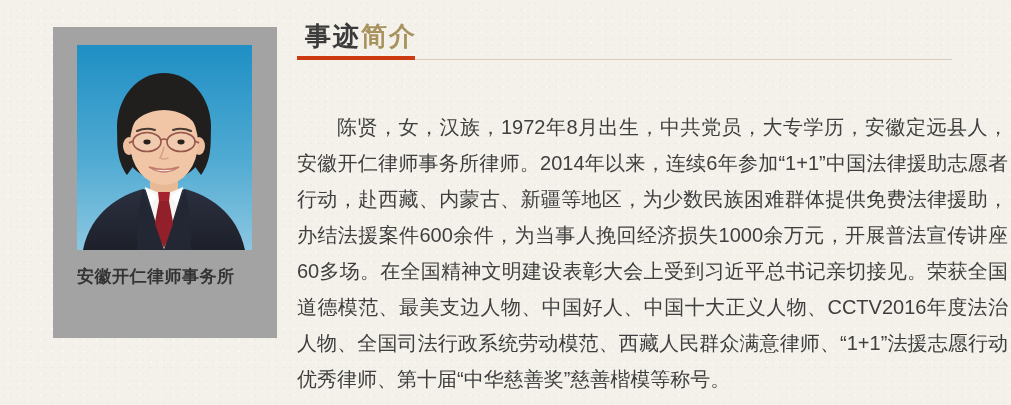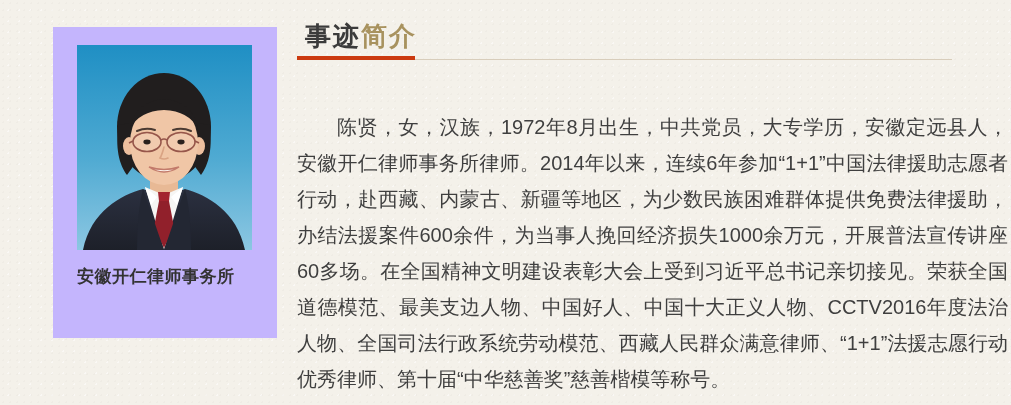--- a/index.html
+++ b/index.html
@@ -21,21 +21,21 @@
     background-position: 0 0, 3px 5px;
   }
 
   
   .profile-card {
     position: absolute;
     left: 53px;
     top: 27px;
     width: 224px;
     height: 311px;
-    background: #c4b5fd;
+    background: #a3a3a3;
   }
 
   .photo-frame {
     position: absolute;
     left: 24px;
     top: 18px;
     width: 175px;
     height: 205px;
     overflow: hidden;
   }

